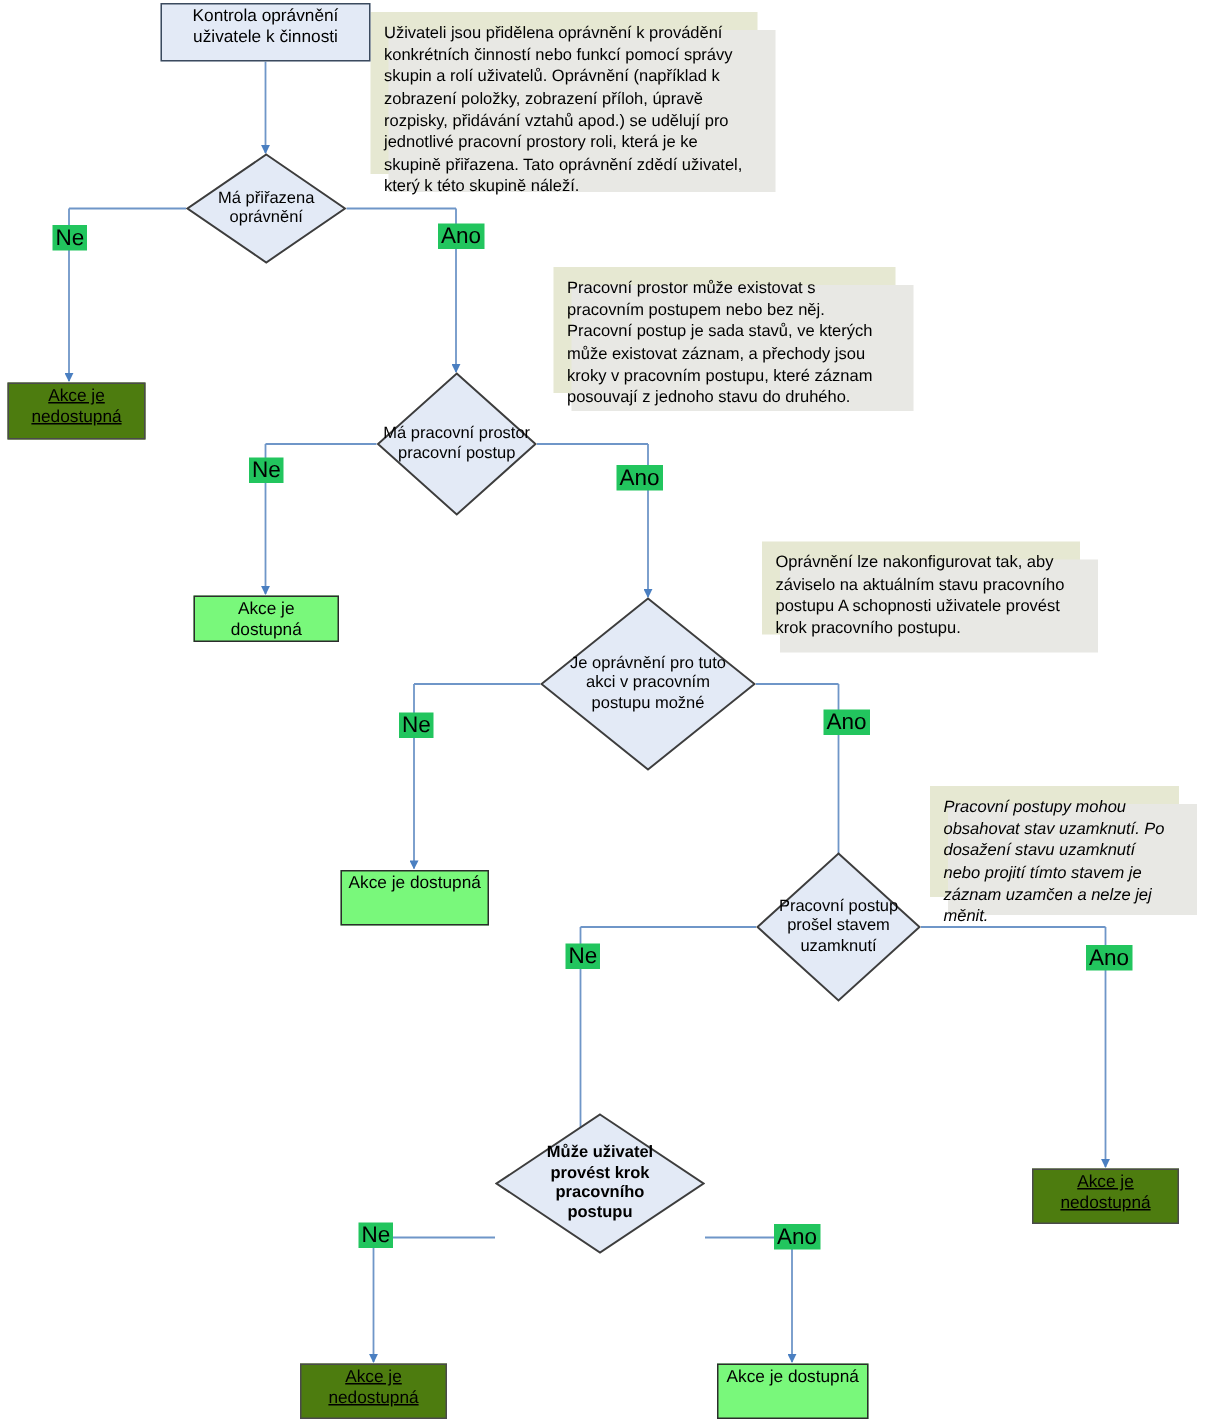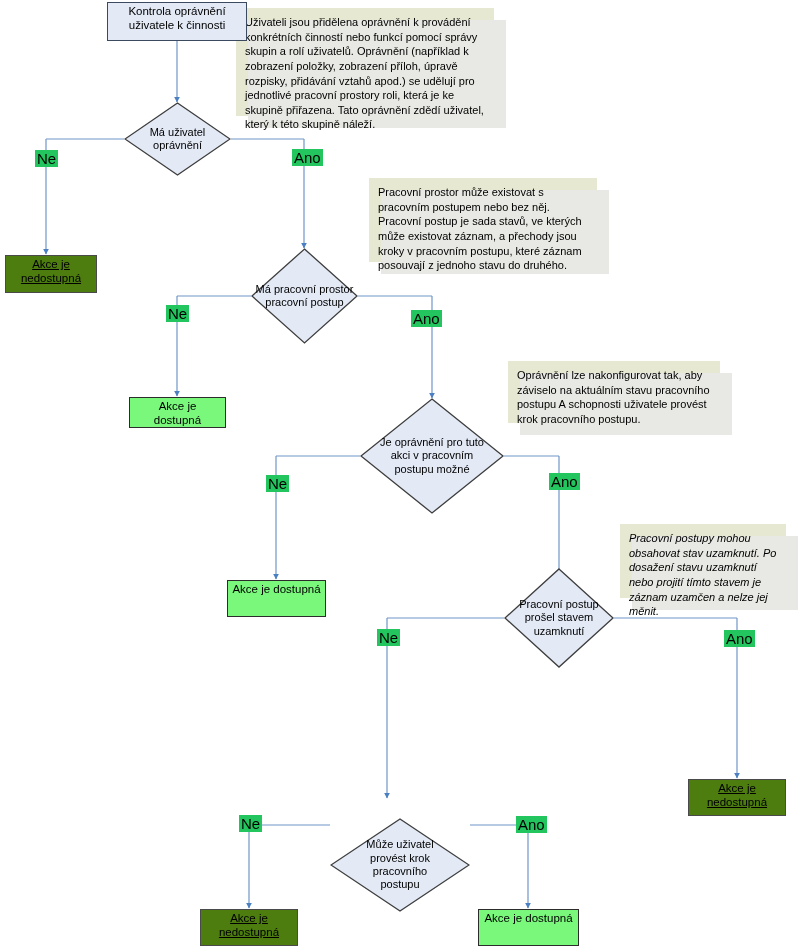--- a/index.html
+++ b/index.html
@@ -157,21 +157,21 @@
       <path d="M 358 296 L 432 296"></path>
       <path d="M 360 456 L 276 456"></path>
       <path d="M 504 456 L 559 456"></path>
       <path d="M 504 618 L 387 618"></path>
       <path d="M 614 618 L 737 618"></path>
       <path d="M 330 825 L 249 825"></path>
       <path d="M 470 825 L 528 825"></path>
     </g>
   </svg>
 
-  <div class="note" style="left:236px; top:8px; width:258px; height:108px;">
+  <div class="note" style="left:247px; top:8px; width:258px; height:108px;">
     <span>Uživateli jsou přidělena oprávnění k provádění konkrétních činností nebo funkcí pomocí správy skupin a rolí uživatelů. Oprávnění (například k zobrazení položky, zobrazení příloh, úpravě rozpisky, přidávání vztahů apod.) se udělují pro jednotlivé pracovní prostory roli, která je ke skupině přiřazena. Tato oprávnění zdědí uživatel, který k této skupině náleží.</span>
   </div>
 
   <div class="note" style="left:369px; top:178px; width:228px; height:84px;">
     <span>Pracovní prostor může existovat s pracovním postupem nebo bez něj. Pracovní postup je sada stavů, ve kterých může existovat záznam, a přechody jsou kroky v pracovním postupu, které záznam posouvají z jednoho stavu do druhého.</span>
   </div>
 
   <div class="note" style="left:508px; top:361px; width:212px; height:62px;">
     <span>Oprávnění lze nakonfigurovat tak, aby záviselo na aktuálním stavu pracovního postupu A schopnosti uživatele provést krok pracovního postupu.</span>
   </div>
@@ -183,21 +183,21 @@
 
   <div class="node box start" style="left:107px; top:2px; width:140px; height:39px;">
     <span>Kontrola oprávnění
 uživatele k činnosti</span>
   </div>
 
   <div class="diamond" style="left:124px; top:102px; width:107px; height:74px;">
     <svg width="107" height="74" viewBox="0 0 107 74" xmlns="http://www.w3.org/2000/svg">
       <polygon points="53.5,1 106,37 53.5,73 1,37" fill="#e3eaf6" stroke="#3d3d3d" stroke-width="1.3"></polygon>
     </svg>
-    <div class="dtext">Má uživatel
+    <div class="dtext">Má přiřazena
 oprávnění</div>
   </div>
 
   <div class="node box deny" style="left:5px; top:255px; width:92px; height:38px;">
     <span>Akce je
 nedostupná</span>
   </div>
 
   <div class="diamond" style="left:251px; top:248px; width:107px; height:96px;">
     <svg width="107" height="96" viewBox="0 0 107 96" xmlns="http://www.w3.org/2000/svg">
@@ -231,21 +231,21 @@
     <div class="dtext">Pracovní postup
 prošel stavem
 uzamknutí</div>
   </div>
 
   <div class="node box deny" style="left:688px; top:779px; width:98px; height:37px;">
     <span>Akce je
 nedostupná</span>
   </div>
 
-  <div class="diamond" style="left:330px; top:818px; width:140px; height:94px;">
+  <div class="diamond" style="left:330px; top:742px; width:140px; height:94px;font-weight:bold;">
     <svg width="140" height="94" viewBox="0 0 140 94" xmlns="http://www.w3.org/2000/svg">
       <polygon points="70,1 139,47 70,93 1,47" fill="#e3eaf6" stroke="#3d3d3d" stroke-width="1.3"></polygon>
     </svg>
     <div class="dtext">Může uživatel
 provést krok
 pracovního
 postupu</div>
   </div>
 
   <div class="node box deny" style="left:200px; top:909px; width:98px; height:37px;">

